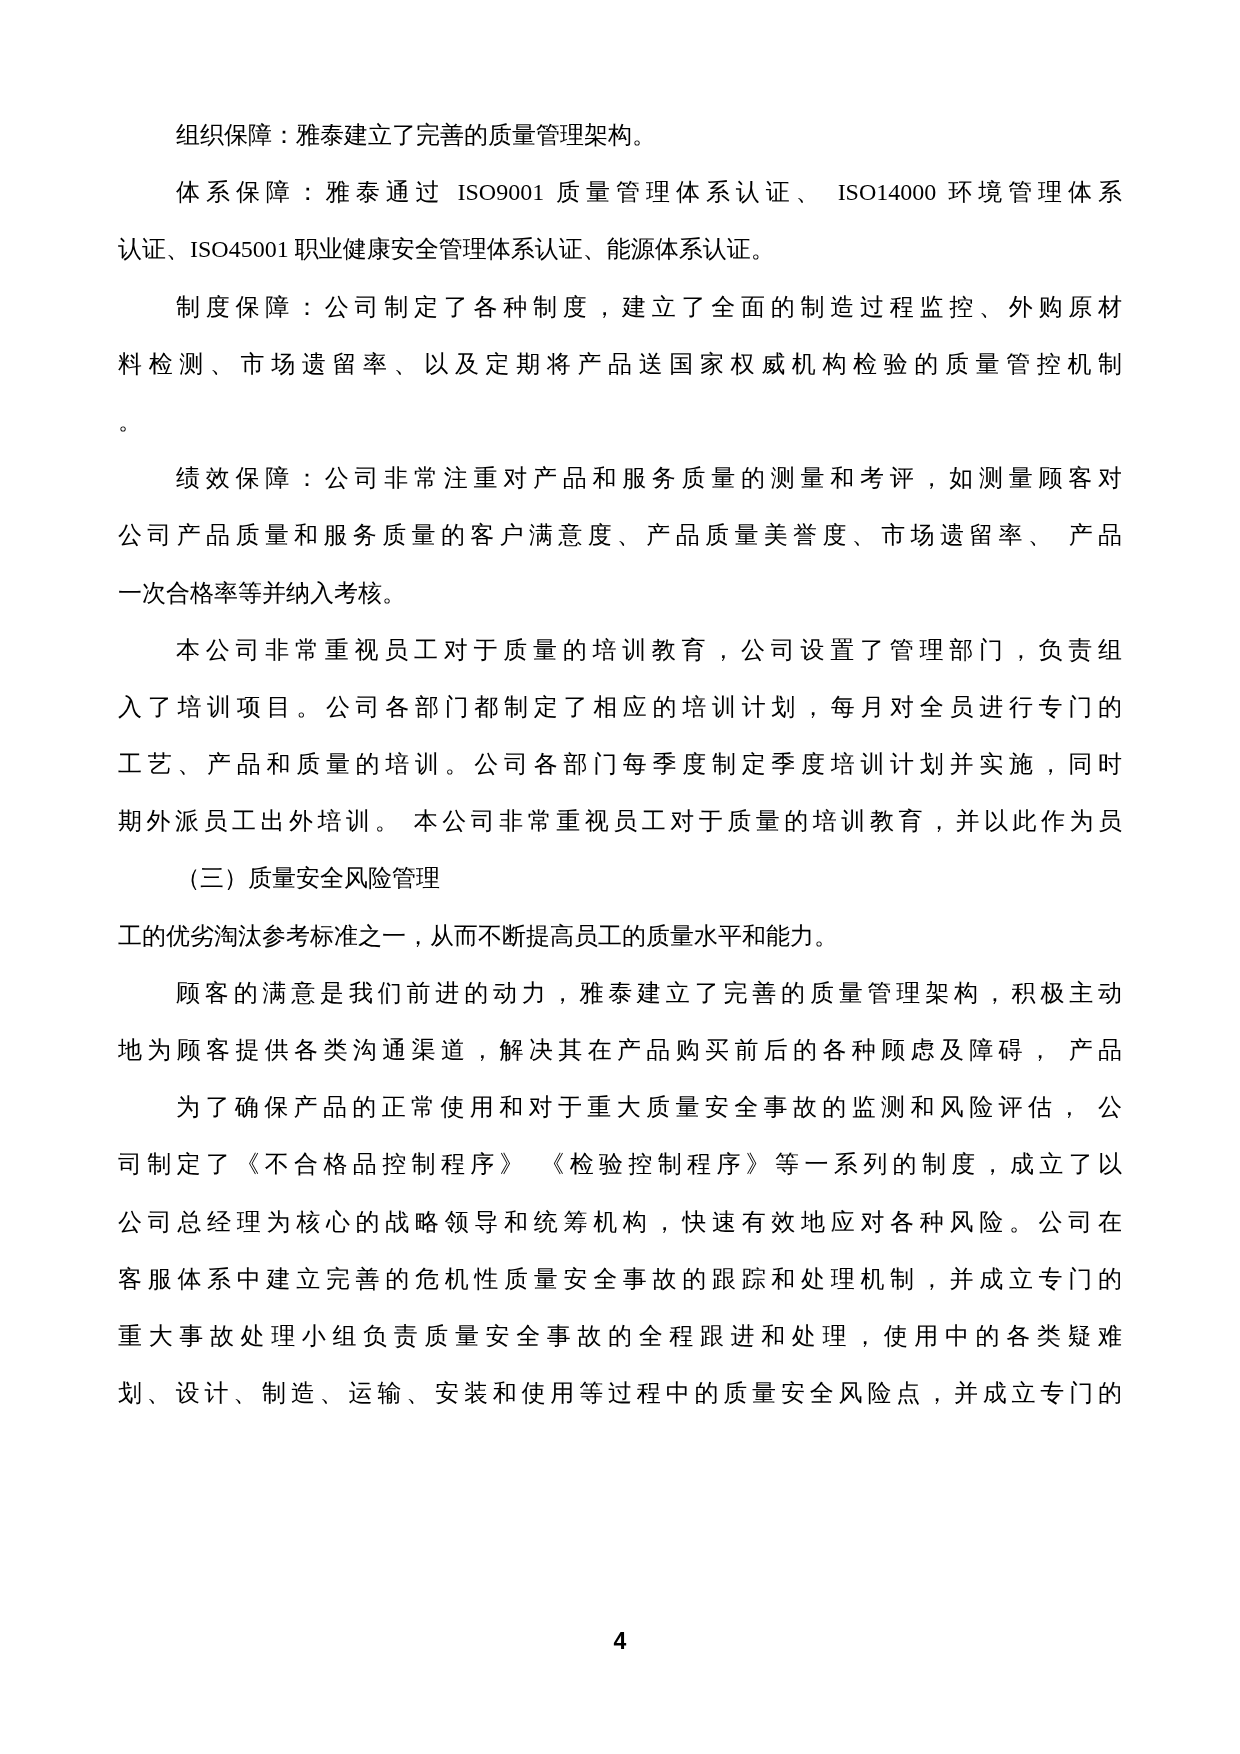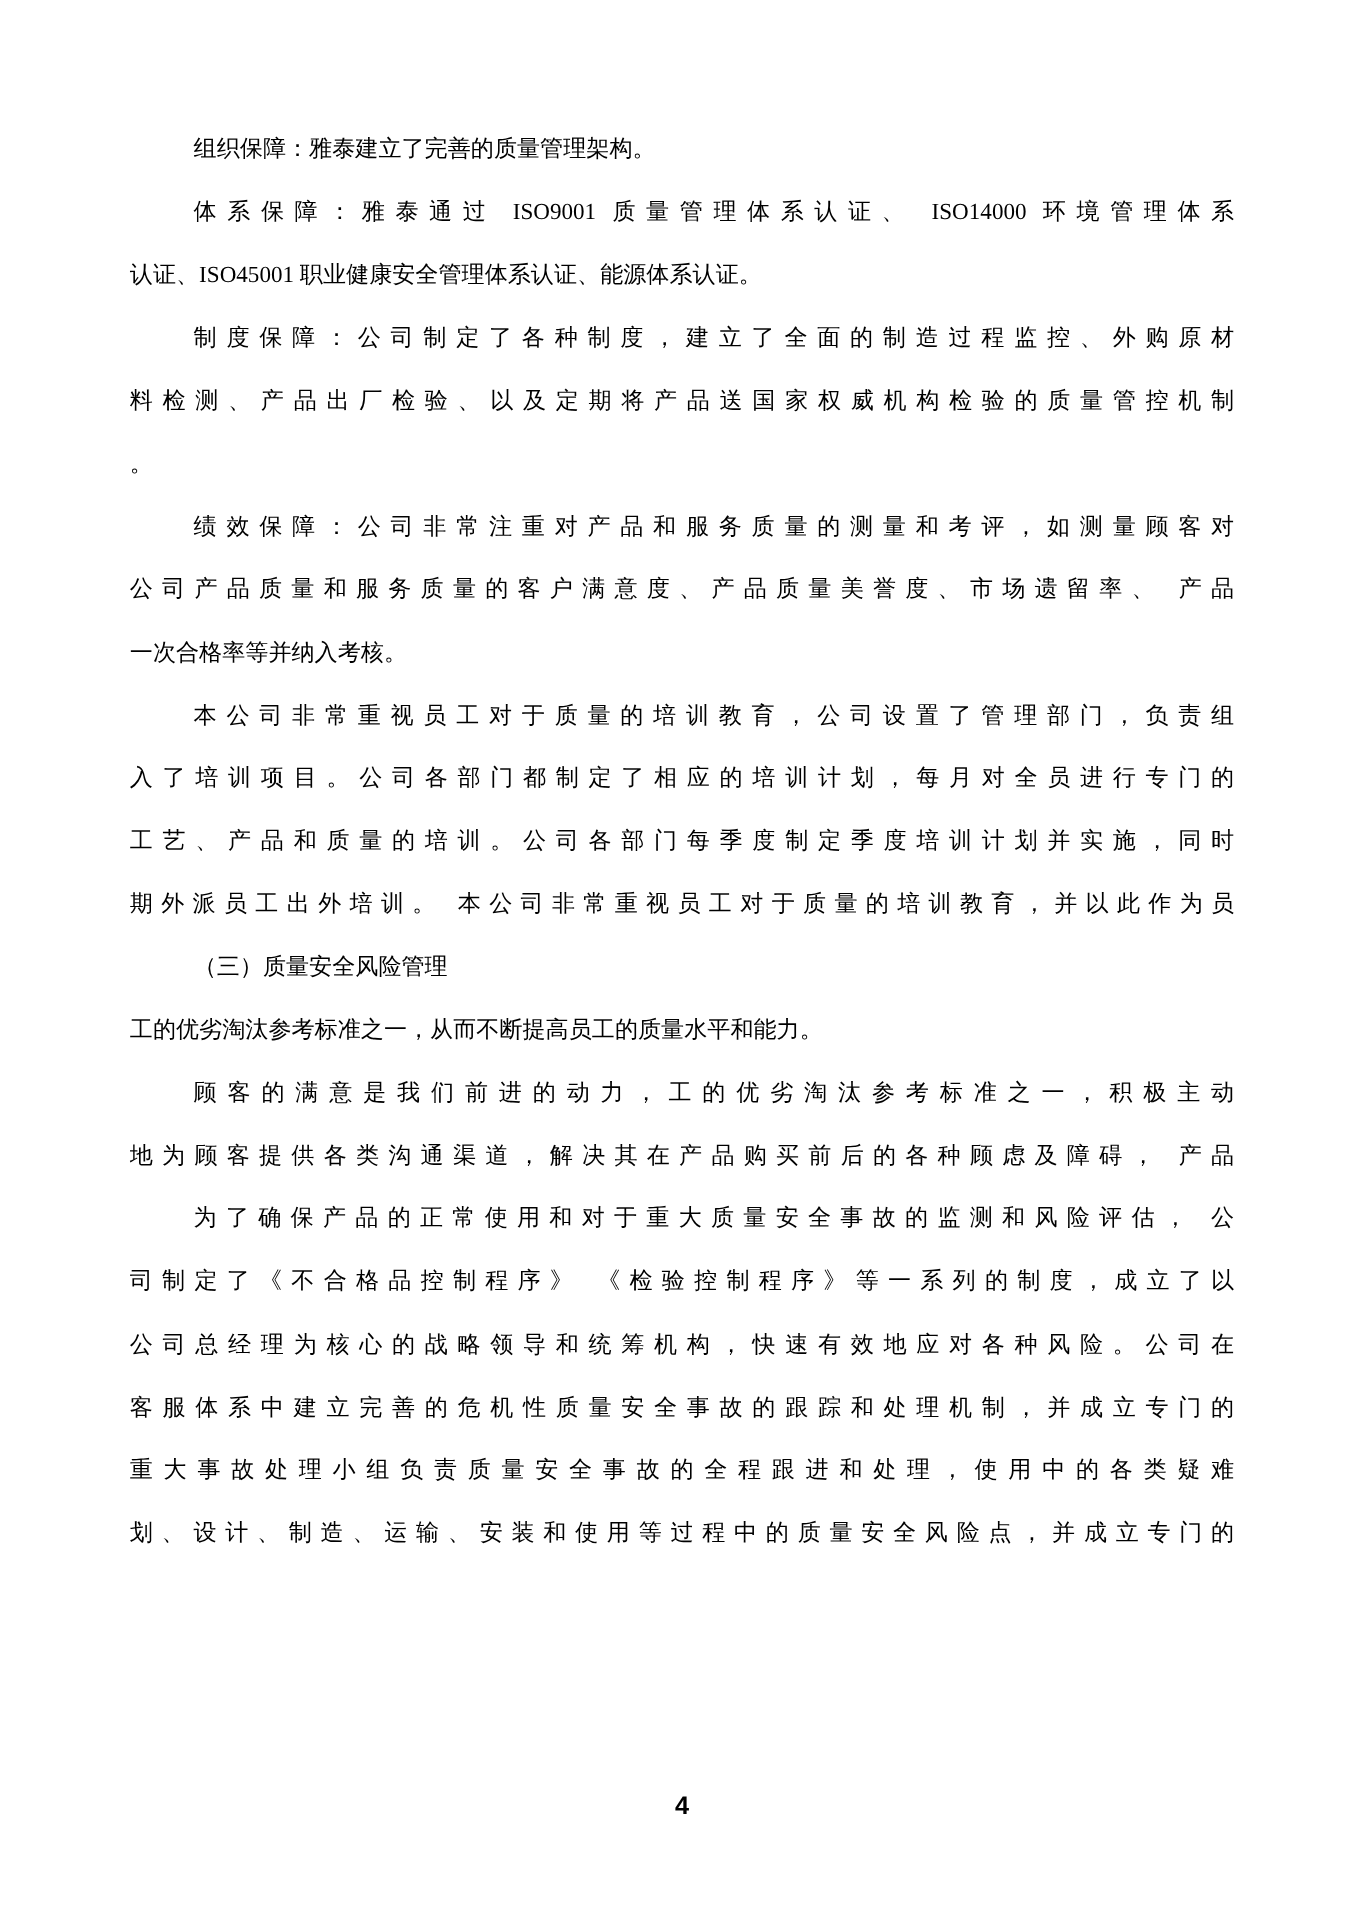--- a/index.html
+++ b/index.html
@@ -18,21 +18,21 @@
     inset: 0;
     background: #ffffff;
   }
   .body-text {
     position: absolute;
     left: 118px;
     top: 107px;
     width: 1004px;
     color: #000000;
     font-family: "Liberation Serif", "DejaVu Serif", serif;
-    font-size: 21px;
+    font-size: 24px;
     line-height: 57.2px;
   }
   .line {
     height: 57.2px;
     overflow: hidden;
     white-space: pre-wrap;
     text-align: justify;
     text-align-last: justify;
     -moz-text-align-last: justify;
     text-justify: inter-character;
@@ -62,32 +62,32 @@
 </head>
 <body>
 
 <div class="sheet">
 
   <div class="body-text">
     <div class="line indent short">组织保障：雅泰建立了完善的质量管理架构。</div>
     <div class="line indent">体系保障：雅泰通过 ISO9001 质量管理体系认证、 ISO14000 环境管理体系</div>
     <div class="line short">认证、ISO45001 职业健康安全管理体系认证、能源体系认证。</div>
     <div class="line indent">制度保障：公司制定了各种制度，建立了全面的制造过程监控、外购原材</div>
-    <div class="line">料检测、产品出厂检验、以及定期将产品送国家权威机构检验的质量管控机制</div>
+    <div class="line">料检测、市场遗留率、以及定期将产品送国家权威机构检验的质量管控机制</div>
     <div class="line short">。</div>
     <div class="line indent">绩效保障：公司非常注重对产品和服务质量的测量和考评，如测量顾客对</div>
     <div class="line">公司产品质量和服务质量的客户满意度、产品质量美誉度、市场遗留率、 产品</div>
     <div class="line short">一次合格率等并纳入考核。</div>
     <div class="line indent">本公司非常重视员工对于质量的培训教育，公司设置了管理部门，负责组</div>
     <div class="line">入了培训项目。公司各部门都制定了相应的培训计划，每月对全员进行专门的</div>
     <div class="line">工艺、产品和质量的培训。公司各部门每季度制定季度培训计划并实施，同时</div>
     <div class="line">期外派员工出外培训。 本公司非常重视员工对于质量的培训教育，并以此作为员</div>
     <div class="line indent short">（三）质量安全风险管理</div>
     <div class="line short">工的优劣淘汰参考标准之一，从而不断提高员工的质量水平和能力。</div>
-    <div class="line indent">顾客的满意是我们前进的动力，工的优劣淘汰参考标准之一，积极主动</div>
+    <div class="line indent">顾客的满意是我们前进的动力，雅泰建立了完善的质量管理架构，积极主动</div>
     <div class="line">地为顾客提供各类沟通渠道，解决其在产品购买前后的各种顾虑及障碍， 产品</div>
     <div class="line indent">为了确保产品的正常使用和对于重大质量安全事故的监测和风险评估， 公</div>
     <div class="line">司制定了《不合格品控制程序》 《检验控制程序》等一系列的制度，成立了以</div>
     <div class="line">公司总经理为核心的战略领导和统筹机构，快速有效地应对各种风险。公司在</div>
     <div class="line">客服体系中建立完善的危机性质量安全事故的跟踪和处理机制，并成立专门的</div>
     <div class="line">重大事故处理小组负责质量安全事故的全程跟进和处理，使用中的各类疑难</div>
     <div class="line">划、设计、制造、运输、安装和使用等过程中的质量安全风险点，并成立专门的</div>
   </div>
 
   <div class="footer">

